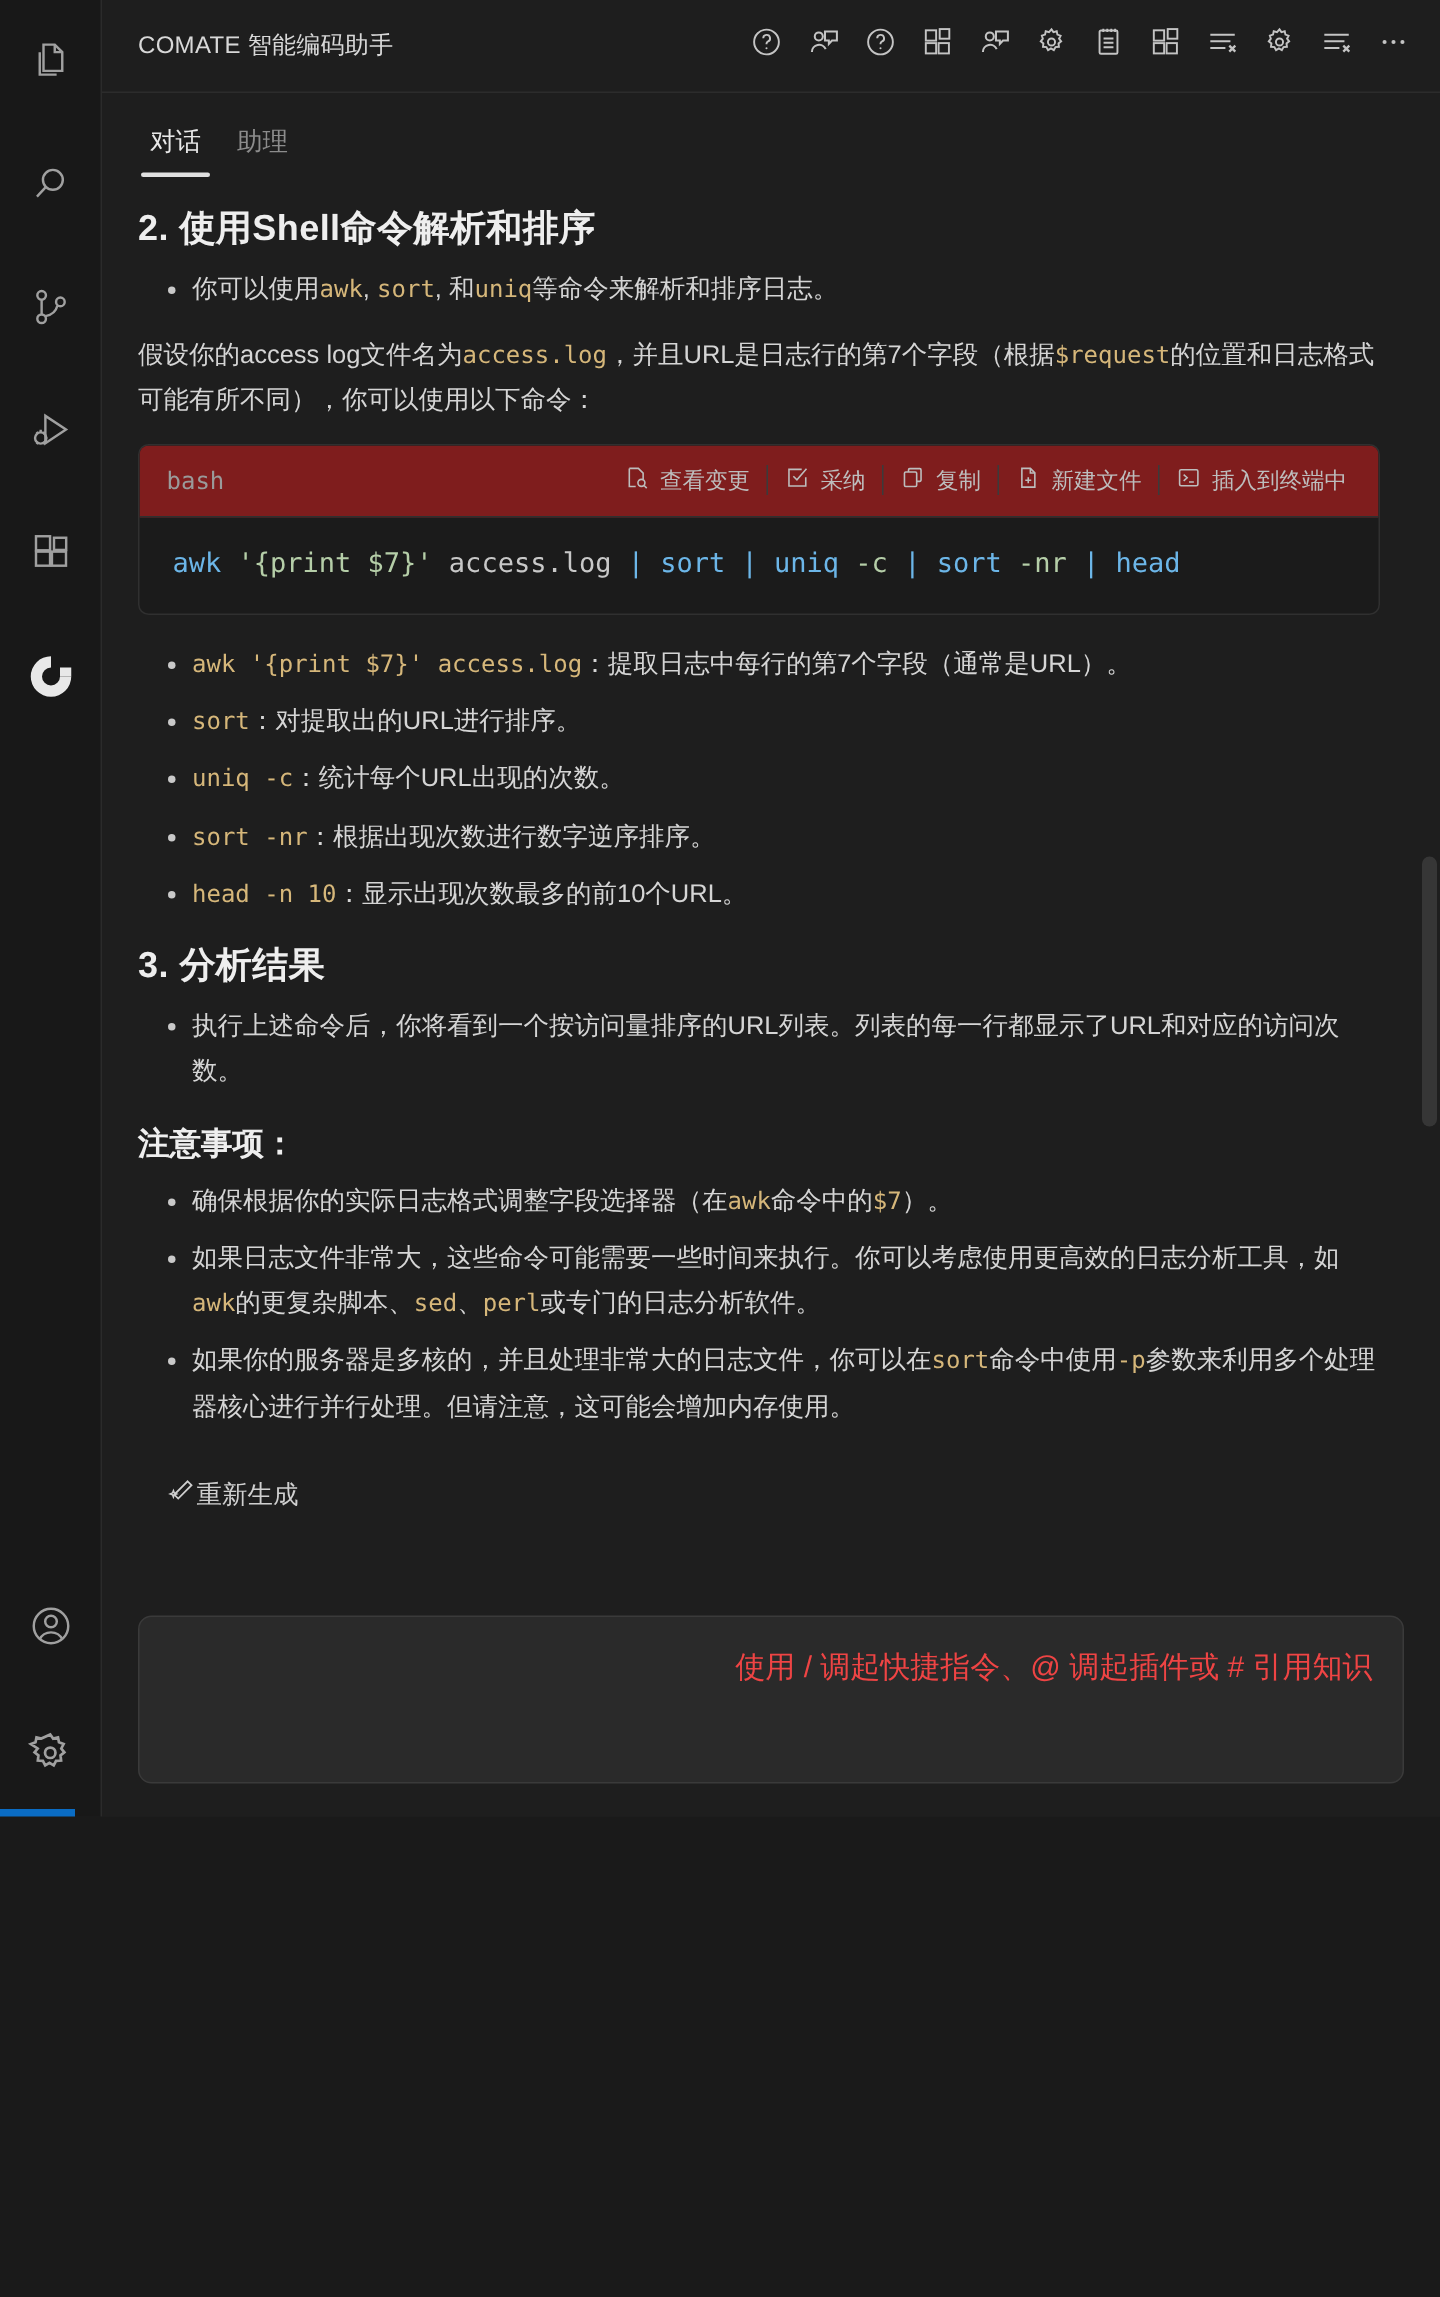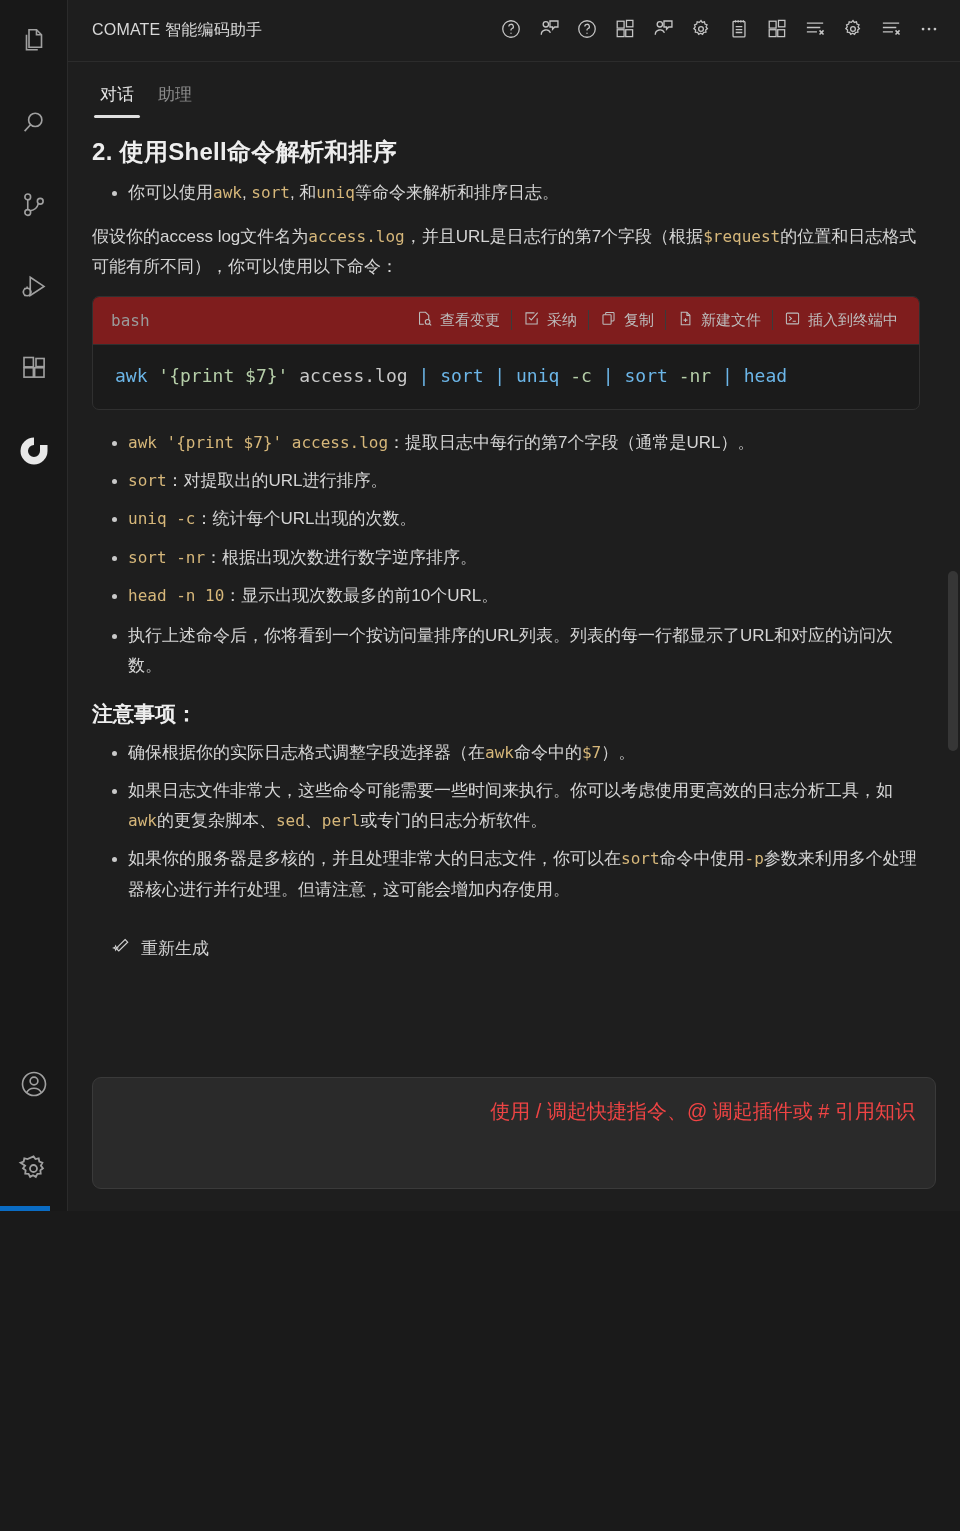--- a/index.html
+++ b/index.html
@@ -208,21 +208,21 @@
   .t-flag { color: #b5cea8; }
 
   
   .msg-foot {
     display: flex;
     align-items: center;
     padding: 18px 16px 16px 14px;
     margin-top: 10px;
   }
   .regen {
-    display: flex; align-items: center; gap: 10px;
+    display: flex; align-items: center; 
     font-size: 17px;
     color: #cfcfcf;
     cursor: pointer;
     padding: 4px 6px;
     border-radius: 4px;
   }
   .foot-right { margin-left: auto; display: flex; align-items: center; gap: 14px; }
   .ico-btn {
     width: 32px; height: 32px;
     display: flex; align-items: center; justify-content: center;
@@ -618,20 +618,21 @@
         </div>
 
         <ul class="bl">
           <li><code class="inl">awk '{print $7}' access.log</code><span>：提取日志中每行的第7个字段（通常是URL）。</span></li>
           <li><code class="inl">sort</code><span>：对提取出的URL进行排序。</span></li>
           <li><code class="inl">uniq -c</code><span>：统计每个URL出现的次数。</span></li>
           <li><code class="inl">sort -nr</code><span>：根据出现次数进行数字逆序排序。</span></li>
           <li><code class="inl">head -n 10</code><span>：显示出现次数最多的前10个URL。</span></li>
         </ul>
 
+        <h3 class="sec">3. 分析结果</h3>
         <ul class="bl">
           <li>执行上述命令后，你将看到一个按访问量排序的URL列表。列表的每一行都显示了URL和对应的访问次数。</li>
         </ul>
 
         <h4 class="sec2">注意事项：</h4>
         <ul class="bl">
           <li><span>确保根据你的实际日志格式调整字段选择器（在</span><code class="inl">awk</code><span>命令中的</span><code class="inl">$7</code><span>）。</span></li>
           <li><span>如果日志文件非常大，这些命令可能需要一些时间来执行。你可以考虑使用更高效的日志分析工具，如</span><code class="inl">awk</code><span>的更复杂脚本、</span><code class="inl">sed</code><span>、</span><code class="inl">perl</code><span>或专门的日志分析软件。</span></li>
           <li><span>如果你的服务器是多核的，并且处理非常大的日志文件，你可以在</span><code class="inl">sort</code><span>命令中使用</span><code class="inl">-p</code><span>参数来利用多个处理器核心进行并行处理。但请注意，这可能会增加内存使用。</span></li>
         </ul>

